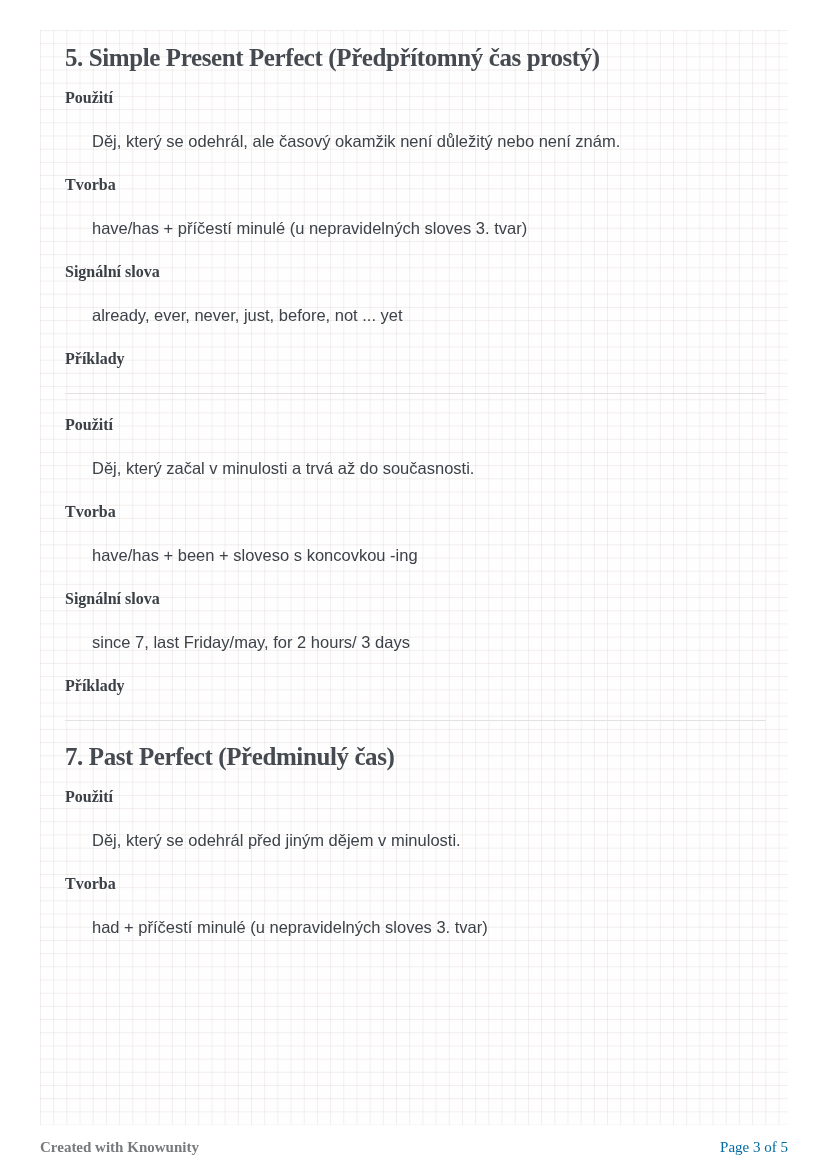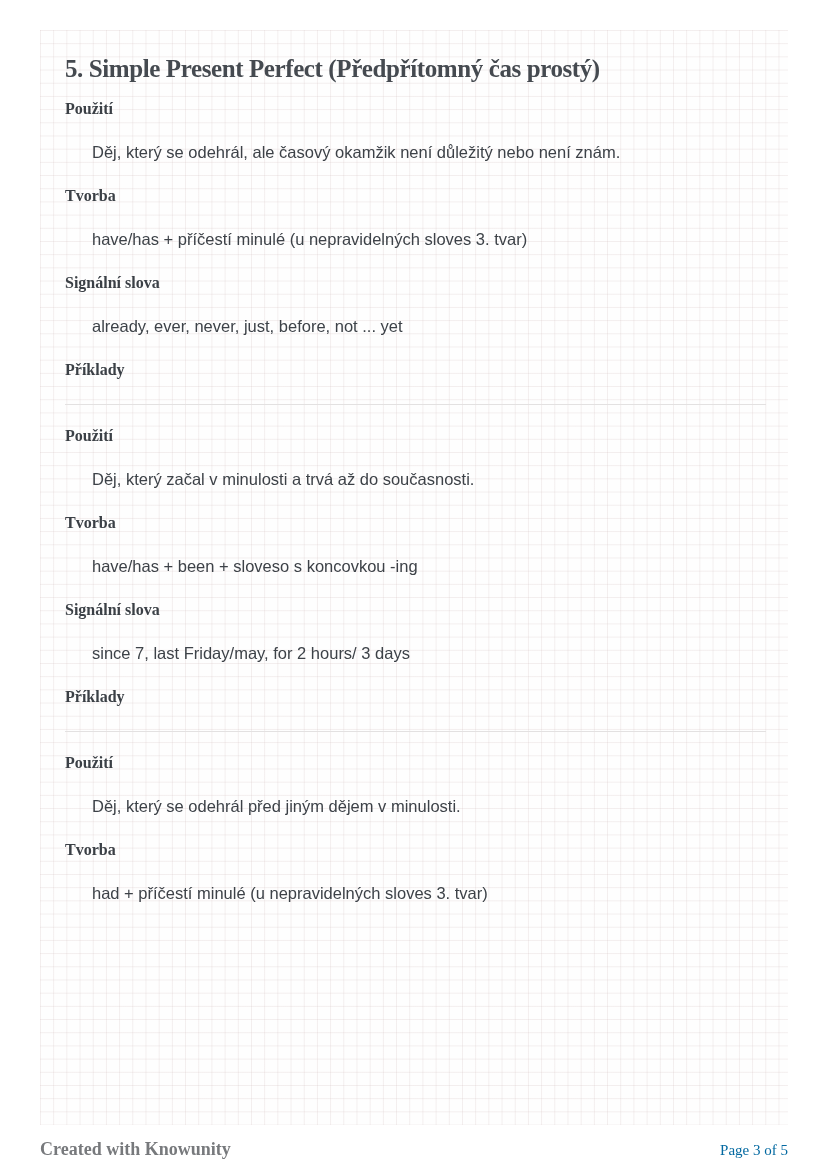--- a/index.html
+++ b/index.html
@@ -12,21 +12,21 @@
     font-family: "Liberation Serif", serif;
     overflow: hidden;
   }
   
   .sheet {
     position: absolute;
     left: 40px;
     top: 30px;
     width: 748px;
     height: 1095px;
-    padding: 24px 12px 0 25px;
+    padding: 13px 12px 0 25px;
     background-color: #fefefe;
     background-image:
       linear-gradient(to right, rgba(214,196,196,0.28) 1px, transparent 1px),
       linear-gradient(to bottom, rgba(214,196,196,0.28) 1px, transparent 1px);
     background-size: 13.2px 13.2px;
   }
   .section-title {
     font-family: "Liberation Serif", serif;
     font-weight: 700;
     font-size: 25px;
@@ -64,21 +64,21 @@
     left: 40px;
     right: 40px;
     top: 1139px;
     display: flex;
     justify-content: space-between;
     align-items: baseline;
   }
   .footer-brand {
     font-family: "Liberation Serif", serif;
     font-weight: 700;
-    font-size: 18px;
+    font-size: 15px;
     color: #77797c;
   }
   .footer-page {
     font-family: "Liberation Serif", serif;
     font-weight: 400;
     font-size: 15px;
     color: #0369a1;
   }
 </style>
 </head>
@@ -108,20 +108,21 @@
   <h3 class="block-label">Tvorba</h3>
   <p class="block-text">have/has + been + sloveso s koncovkou -ing</p>
 
   <h3 class="block-label">Signální slova</h3>
   <p class="block-text">since 7, last Friday/may, for 2 hours/ 3 days</p>
 
   <h3 class="block-label">Příklady</h3>
 
   <hr class="divider">
 
+  <h2 class="section-title">7. Past Perfect (Předminulý čas)</h2>
 
   <h3 class="block-label">Použití</h3>
   <p class="block-text">Děj, který se odehrál před jiným dějem v minulosti.</p>
 
   <h3 class="block-label">Tvorba</h3>
   <p class="block-text">had + příčestí minulé (u nepravidelných sloves 3. tvar)</p>
 
 </div>
 
 <div class="footer">

